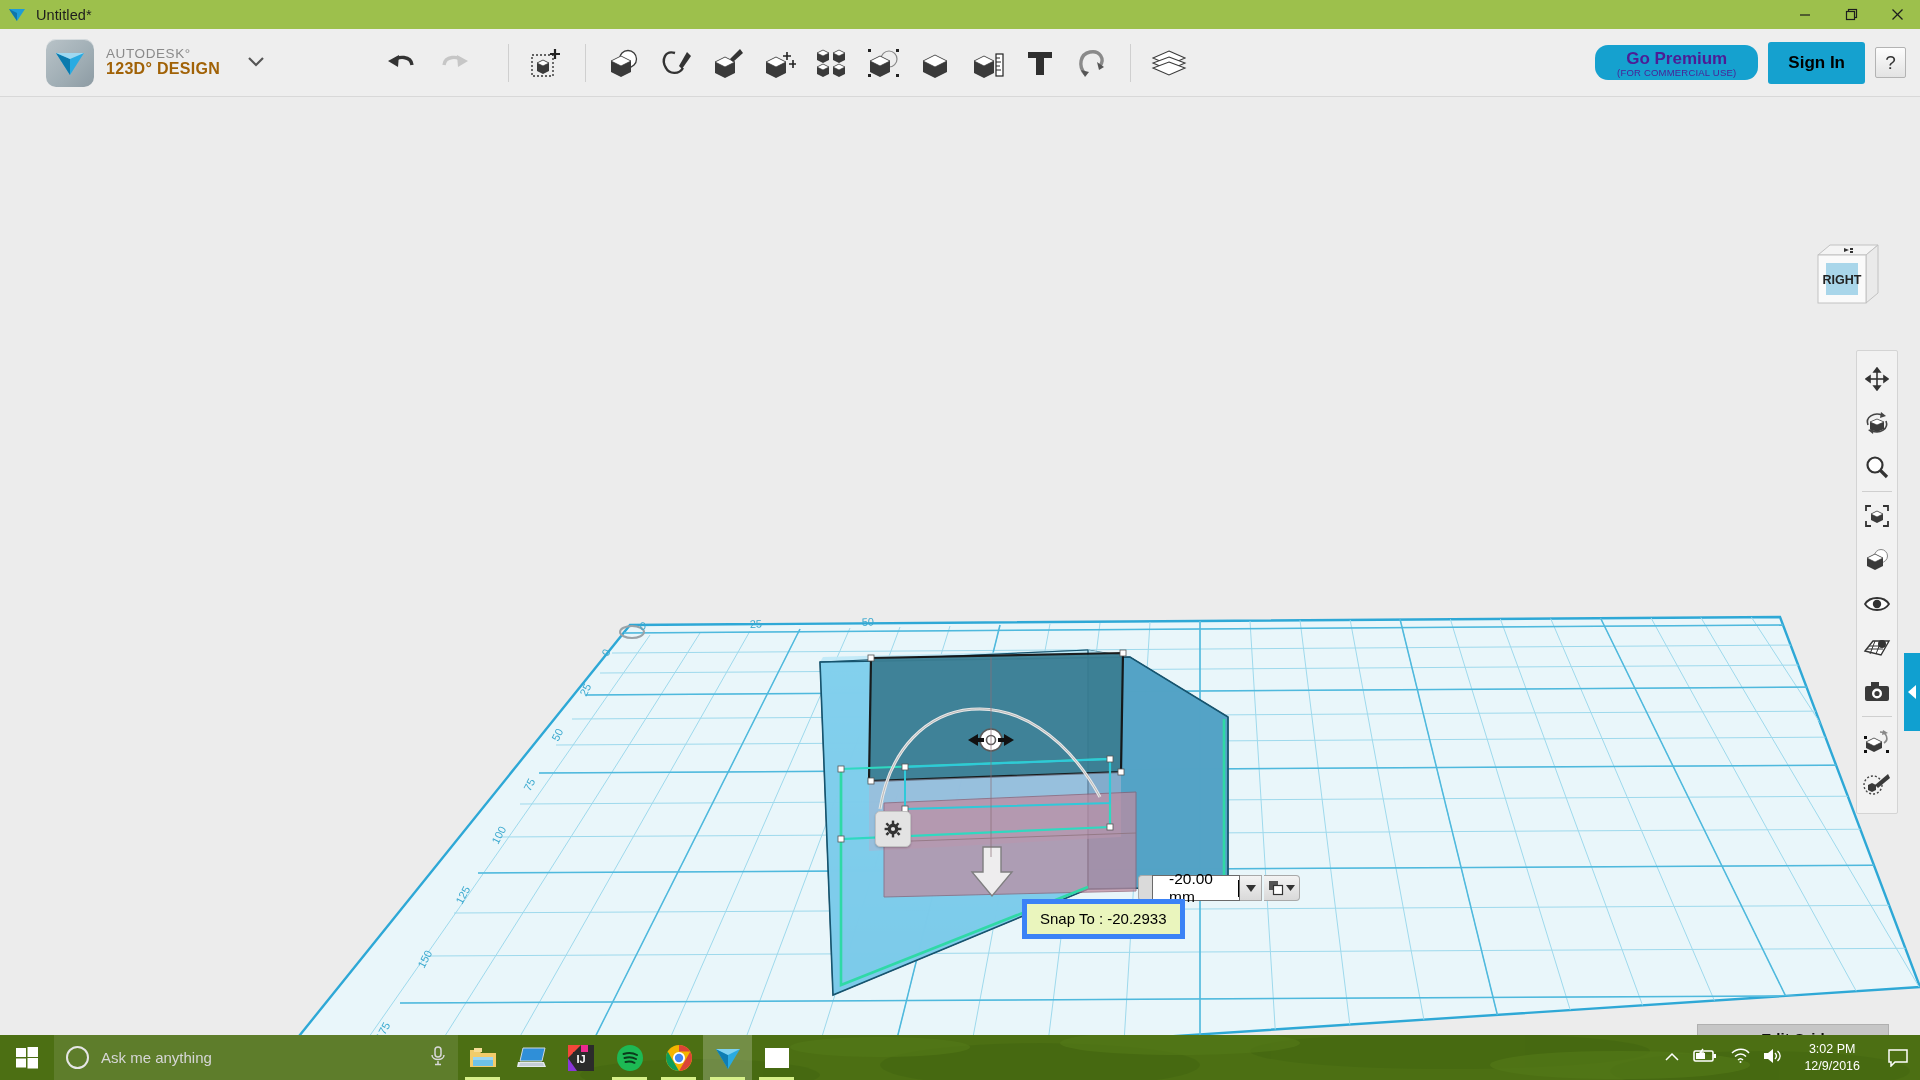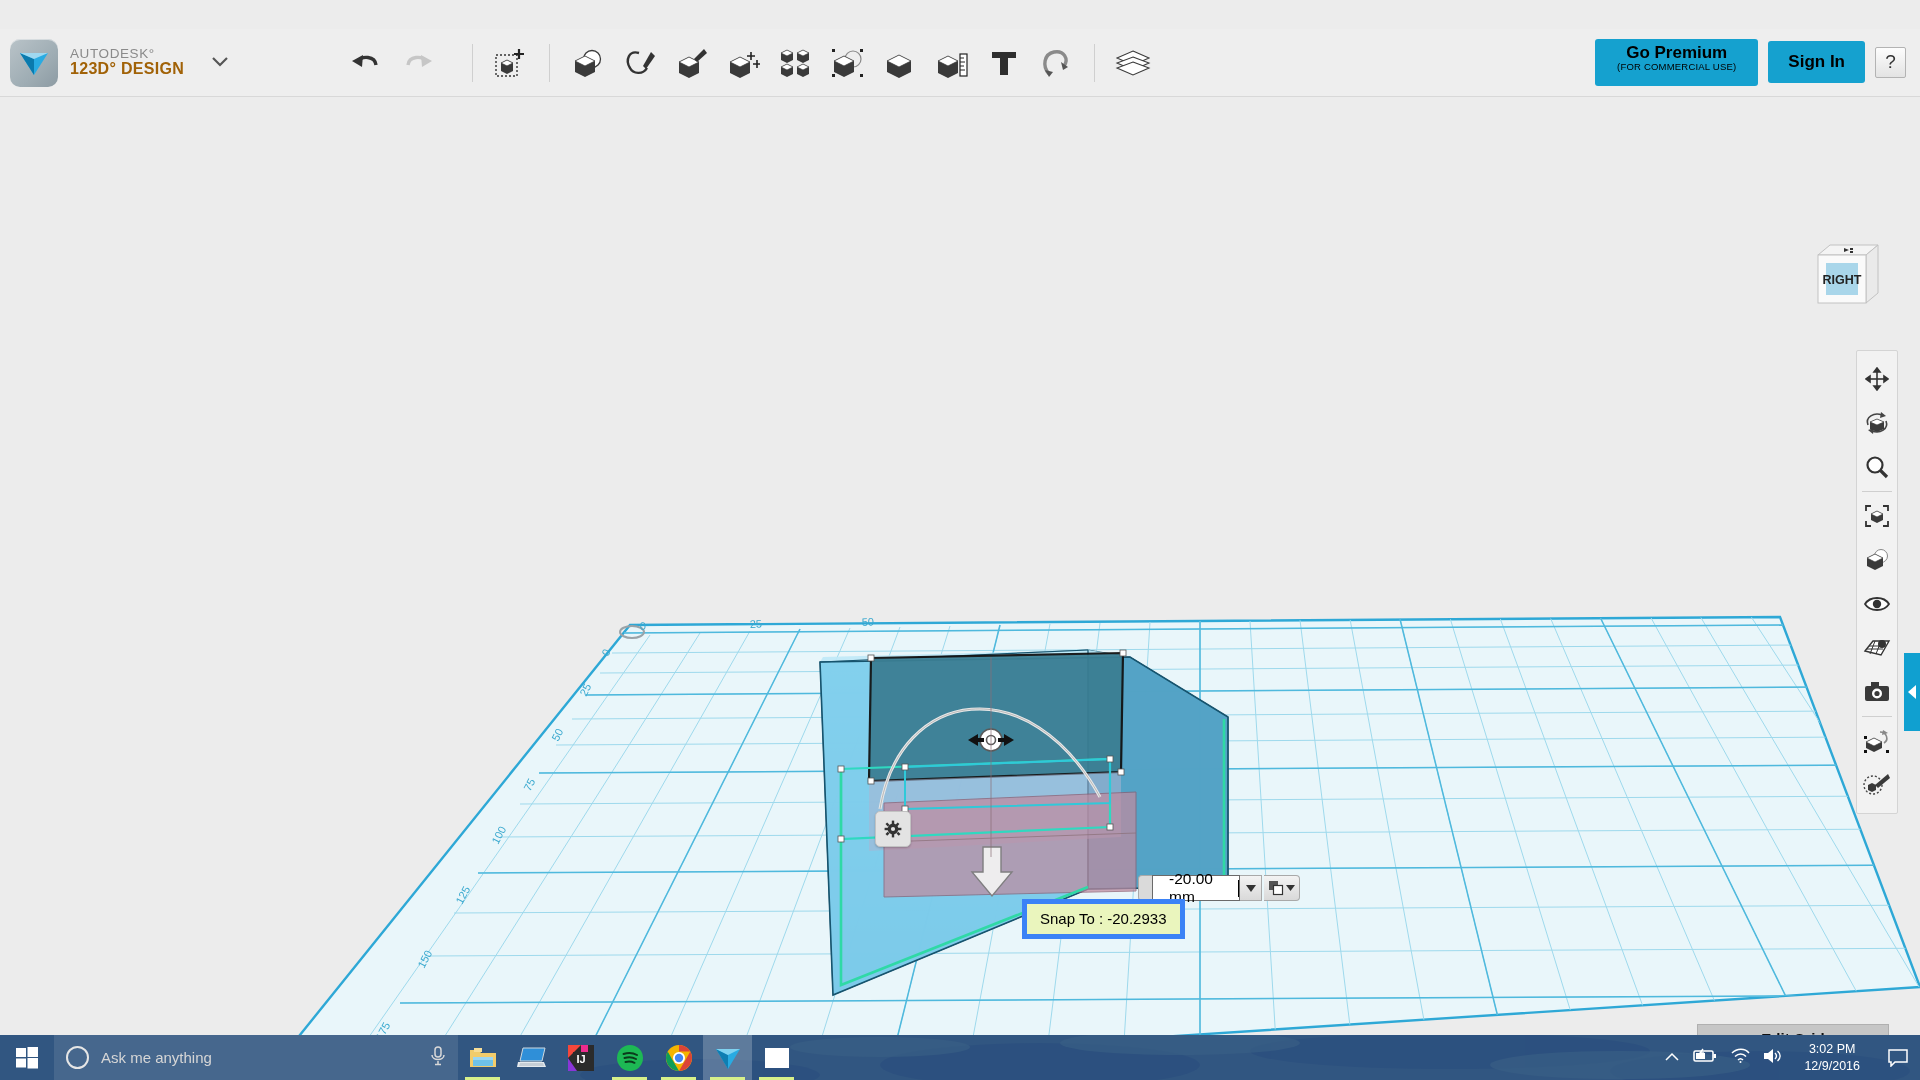--- a/index.html
+++ b/index.html
@@ -24,21 +24,21 @@
     width: 46px; height: 29px; display:flex; align-items:center; justify-content:center;
     color: #222;
   }
 
   
   .apptoolbar {
     position: absolute; top: 29px; left: 0; width: 1920px; height: 68px;
     background: #eeeeee; border-bottom: 1px solid #d8d8d8;
     display: flex; align-items: center;
   }
-  .brandbox { display: flex; align-items: center; padding-left: 10px; }
+  .brandbox { display: flex; align-items: center; padding-left: 10px; margin-left: 36px; }
   .brandicon {
     width: 48px; height: 48px; border-radius: 10px;
     background: linear-gradient(135deg,#b9c3c8 0%, #9fadb4 60%, #8d9ba3 100%);
     display: flex; align-items: center; justify-content: center;
     box-shadow: inset 0 1px 0 rgba(255,255,255,.5);
   }
   .brandtext { margin-left: 12px; line-height: 1.05; }
   .brandtext .l1 { font-size: 13.5px; color:#8a8a8a; letter-spacing: .6px; }
   .brandtext .l2 { font-size: 16px; color:#a16207; font-weight: bold; letter-spacing: .3px; }
   .brandchev { margin-left: 26px; color:#555; }
@@ -46,22 +46,22 @@
   .tb-sep { width:1px; height: 38px; background:#cfcfcf; margin: 0 12px; }
   .tool {
     width: 46px; height: 48px; display:flex; align-items:center; justify-content:center;
     margin: 0 3px;
   }
   .tools-undo { display:flex; align-items:center; margin-left: 110px; }
   .tools-main { display:flex; align-items:center; }
 
   .rightbtns { display:flex; align-items:center; margin-left:auto; padding-right: 14px; gap: 10px;}
   .btn-premium {
-    background:#15a1cf; color:#000000; border-radius: 3px;
-    padding: 5px 22px 14px; text-align:center; line-height:1.08;
+    background:#15a1cf; color:#4c1d95; border-radius: 13px;
+    padding: 5px 22px 2px; text-align:center; line-height:1.08;
   }
   .btn-premium .p1 { font-size: 17px; font-weight: bold; }
   .btn-premium .p2 { font-size: 9.5px; letter-spacing:.2px; }
   .btn-signin {
     background:#15a1cf; color:#000000; border-radius: 3px; font-size:17px; font-weight:bold;
     padding: 11px 20px;
   }
   .btn-help {
     width: 31px; height: 31px; border:1px solid #b3b3b3; background: linear-gradient(#fdfdfd,#e3e3e3);
     border-radius:2px; display:flex; align-items:center; justify-content:center;
@@ -133,21 +133,21 @@
   
   .gridpanel { position:absolute; left:1697px; top:927px; width:192px; }
   .editgrid {
     background:#c6c6c6; border:1px solid #b0b0b0; text-align:center;
     font-size:15px; font-weight:bold; color:#111; padding:5px 0 6px;
   }
 
   
   .taskbar {
     position:absolute; left:0; top:1035px; width:1920px; height:45px;
-    background: #1d4ed8;
+    background: #4d7c0f;
     display:flex; align-items:center;
   }
   .tb-noise { position:absolute; inset:0; opacity:.45; }
   .startbtn { position:relative; width:54px; height:45px; display:flex; align-items:center; justify-content:center; }
   .cortana {
     position:relative; width:404px; height:45px; background: rgba(255,255,255,.10);
     display:flex; align-items:center; padding: 0 12px;
   }
   .cortana .circ {
     width:23px; height:23px; border-radius:50%; border:2.5px solid #e6e6e6;
@@ -160,20 +160,47 @@
   .tib .uline { position:absolute; bottom:0; left:7px; right:7px; height:3px; background:#d7f08a; }
   .tray { position:relative; margin-left:auto; display:flex; align-items:center; height:45px; padding-right:4px; gap:12px; }
   .clock { color:#fff; font-size:12.5px; text-align:center; line-height:1.35; padding: 0 8px;}
   .notif { width:36px; height:45px; display:flex; align-items:center; justify-content:center;}
 </style>
 </head>
 <body>
 
 <div id="app">
 
+  <div class="titlebar">
+    <div class="tb-logo">
+      <svg width="18" height="18" viewBox="0 0 18 18">
+        <polygon points="1,3 17,3 9,15" fill="#1e9cd7"></polygon>
+        <polygon points="1,3 9,7 9,15" fill="#0f76a8"></polygon>
+      </svg>
+    </div>
+    <div class="tb-title">Untitled*</div>
+    <div class="tb-spacer"></div>
+    <div class="winbtn">
+      <svg width="12" height="12" viewBox="0 0 12 12">
+          <line x1="1" y1="6" x2="11" y2="6" stroke="#1d1d1d" stroke-width="1.2"></line>
+        </svg>
+    </div>
+    <div class="winbtn">
+      <svg width="13" height="13" viewBox="0 0 13 13">
+        <rect x="3.5" y="1.5" width="8" height="8" fill="none" stroke="#1d1d1d" stroke-width="1.2"></rect>
+        <rect x="1.5" y="3.5" width="8" height="8" fill="#9dc04c" stroke="#1d1d1d" stroke-width="1.2"></rect>
+      </svg>
+    </div>
+    <div class="winbtn close">
+      <svg width="13" height="13" viewBox="0 0 13 13">
+        <line x1="1.5" y1="1.5" x2="11.5" y2="11.5" stroke="#1d1d1d" stroke-width="1.2"></line>
+        <line x1="11.5" y1="1.5" x2="1.5" y2="11.5" stroke="#1d1d1d" stroke-width="1.2"></line>
+      </svg>
+    </div>
+  </div>
 
   <div class="apptoolbar">
 
     <div class="brandbox">
       <div class="brandicon">
         <svg width="34" height="34" viewBox="0 0 34 34">
           <polygon points="3,7 31,7 17,29" fill="#29abe2"></polygon>
           <polygon points="3,7 17,13 17,29" fill="#0b7aad"></polygon>
           <polygon points="3,7 31,7 17,13" fill="#9fd8f0"></polygon>
         </svg>

